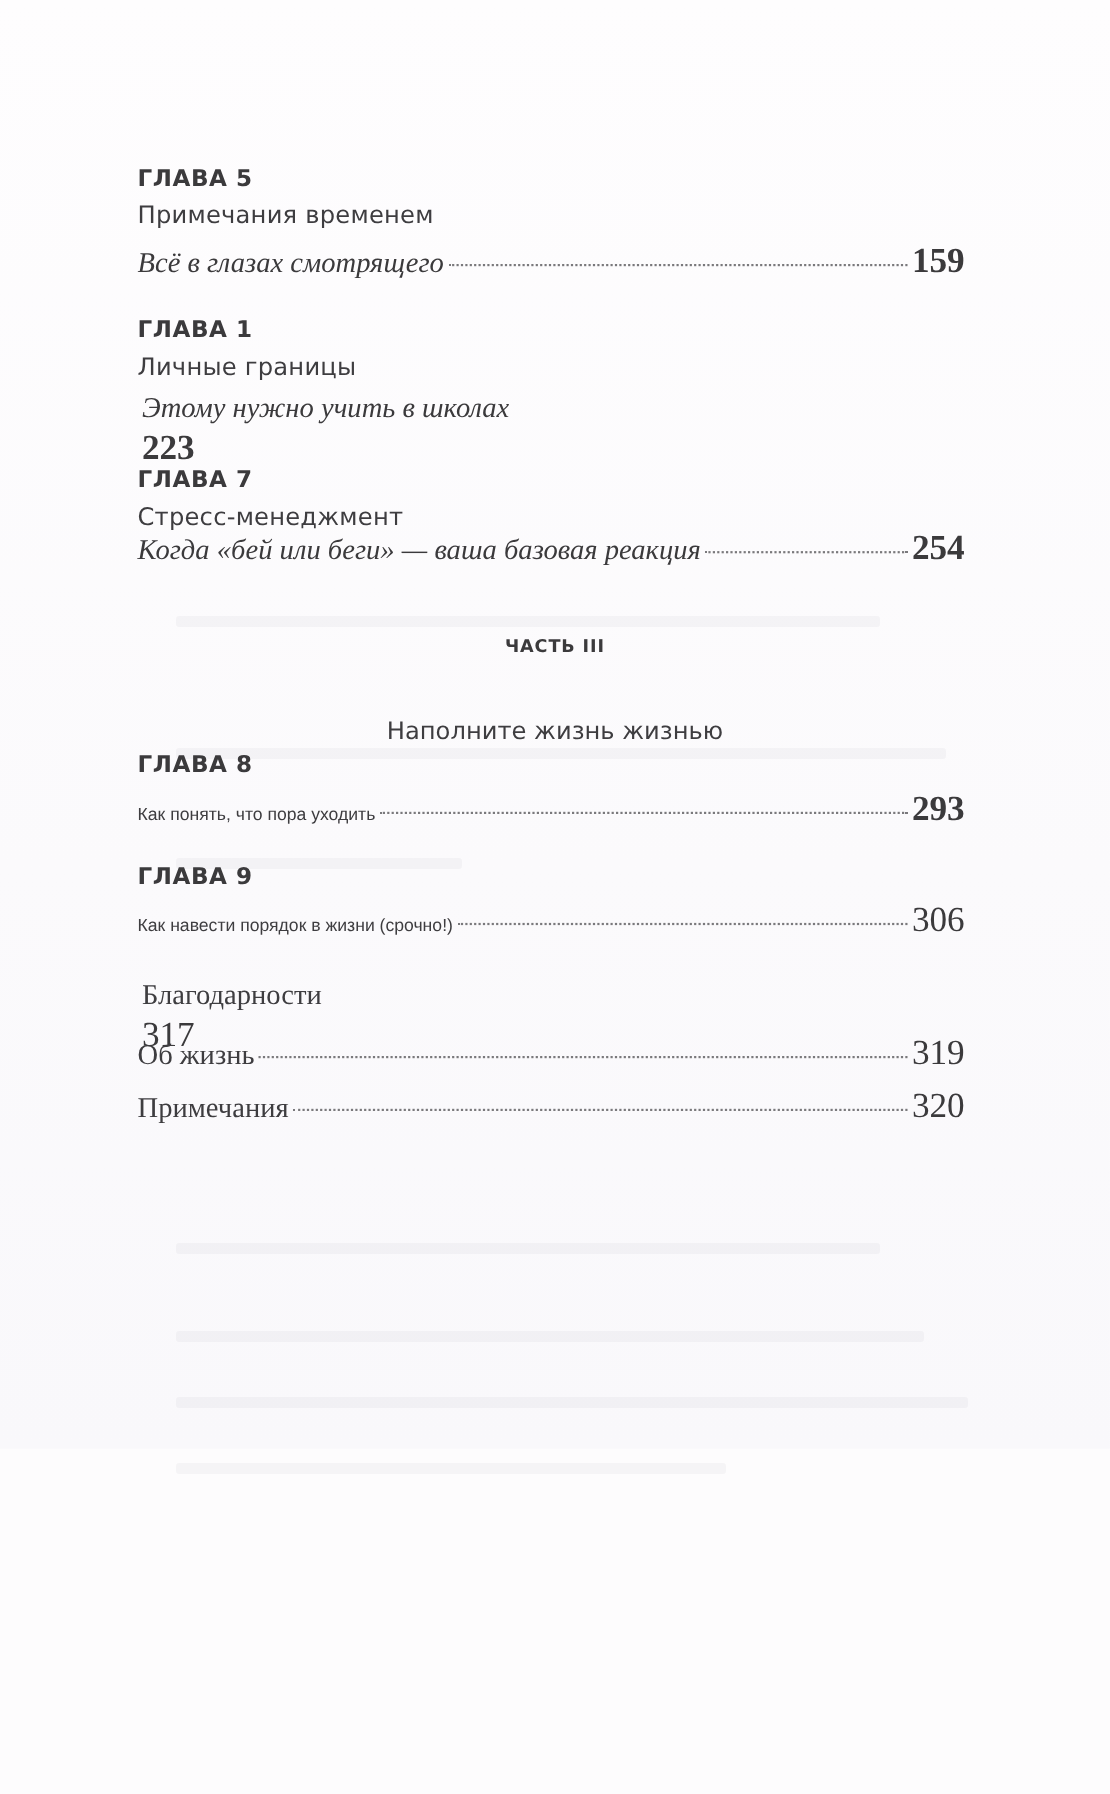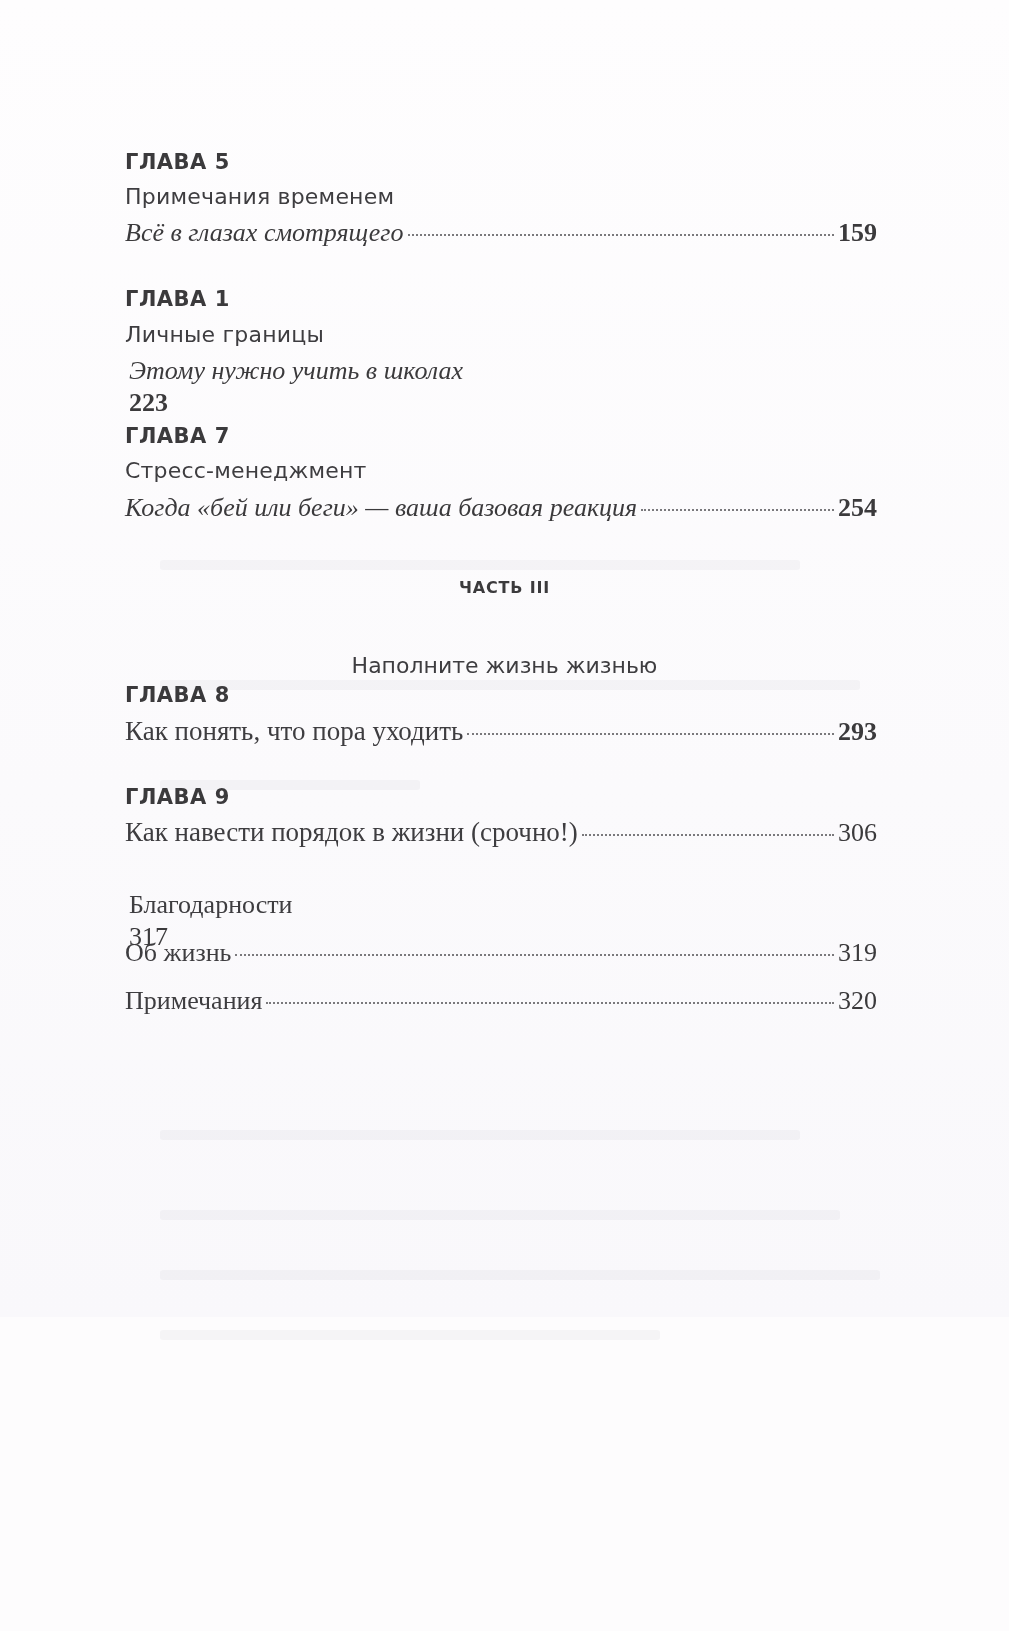--- a/index.html
+++ b/index.html
@@ -60,32 +60,32 @@
     overflow: hidden;
     margin: 0 4px;
     border-bottom: 2px dotted #7a797c;
     transform: translateY(-5px);
     height: 0;
   }
   .entry .page-num {
     flex: 0 0 auto;
     font-family: "Liberation Serif", serif;
     font-weight: bold;
-    font-size: 26px;
+    font-size: 32px;
     color: #3b3a3c;
   }
   .entry.italic-entry .text {
     font-family: "Liberation Serif", serif;
     font-style: italic;
     font-size: 26px;
     color: #3b3a3c;
   }
   .entry.sans-entry .text {
-    font-family: Liberation Serif, serif;
-    font-size: 27px;
+    font-family: Liberation Sans, sans-serif;
+    font-size: 16px;
     color: #3e3d40;
   }
   .entry.serif-entry .text {
     font-family: "Liberation Serif", serif;
     font-size: 26px;
     color: #3e3d40;
   }
   .entry.serif-entry .page-num,
   .entry.sans-entry .page-num.light {
     font-weight: normal;
@@ -145,21 +145,21 @@
     <div class="chapter-label" style="top:287px;">ГЛАВА 1</div>
     <div class="chapter-title" style="top:322px;">Личные границы</div>
     <div class="entry italic-entry" style="top:356px;flex-direction:column;">
       <span class="text">Этому нужно учить в школах</span>
       <span class="leader"></span>
       <span class="page-num">223</span>
     </div>
 
     <div class="chapter-label" style="top:424px;">ГЛАВА 7</div>
     <div class="chapter-title" style="top:458px;">Стресс-менеджмент</div>
-    <div class="entry italic-entry" style="top:493px;">
+    <div class="entry italic-entry" style="top:479px;">
       <span class="text">Когда «бей или беги» — ваша базовая реакция</span>
       <span class="leader"></span>
       <span class="page-num">254</span>
     </div>
 
     <div class="chapter-label" style="top:683px;">ГЛАВА 8</div>
     <div class="entry sans-entry" style="top:716px;">
       <span class="text">Как понять, что пора уходить</span>
       <span class="leader"></span>
       <span class="page-num">293</span>

